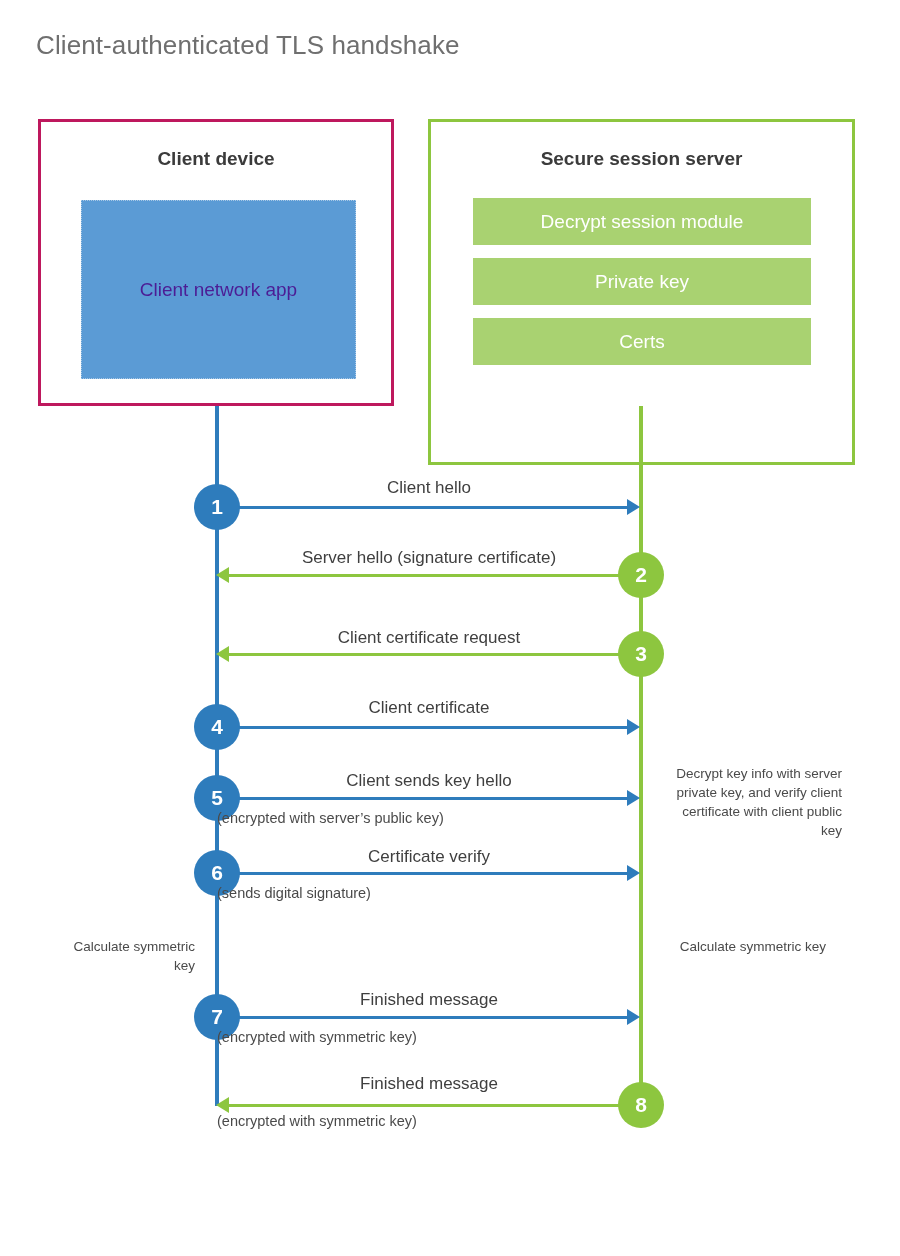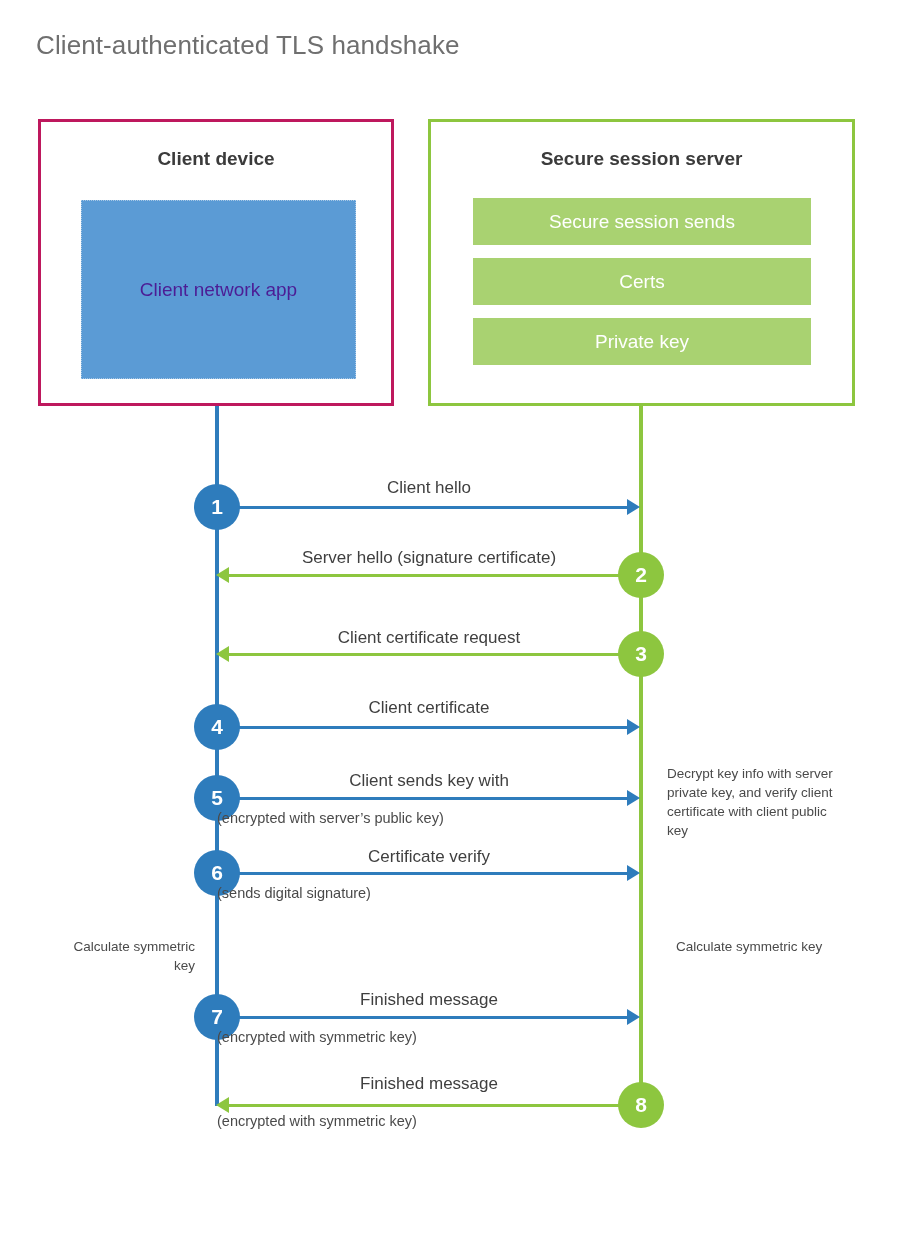--- a/index.html
+++ b/index.html
@@ -44,21 +44,21 @@
     left: 38px;
     top: 119px;
     width: 356px;
     height: 287px;
     border: 3px solid #be185d;
   }
   .actor-box.server {
     left: 428px;
     top: 119px;
     width: 427px;
-    height: 287px;
+    height: 346px;
     border: 3px solid #8dc63f;
   }
   .actor-title {
     position: absolute;
     left: 0;
     right: 0;
     top: 26px;
     text-align: center;
     font-size: 19px;
     font-weight: 700;
@@ -172,41 +172,41 @@
     font-size: 14.5px;
     color: #4a4a4a;
     white-space: nowrap;
   }
   .side-note {
     position: absolute;
     font-size: 13.5px;
     line-height: 1.42;
     color: #4a4a4a;
   }
-  .side-note.left-align { text-align: left; }
+  .side-note.left-align { text-align: right; }
   .side-note.right-align { text-align: right; }
 </style>
 </head>
 <body>
 
 <div id="canvas">
 
   <div class="page-title">Client-authenticated TLS handshake</div>
 
   <div class="actor-box client">
     <div class="actor-title">Client device</div>
     <div class="client-app">Client network app</div>
   </div>
 
   <div class="actor-box server">
     <div class="actor-title">Secure session server</div>
     <div class="server-bars">
-      <div class="server-bar">Secure session sends</div>
+      <div class="server-bar">Decrypt session module</div>
+      <div class="server-bar">Private key</div>
       <div class="server-bar">Certs</div>
-      <div class="server-bar">Private key</div>
     </div>
   </div>
 
   <div class="lifeline client-line"></div>
   <div class="lifeline server-line"></div>
 
   <div class="msg-label" style="left:217px; top:478px; width:424px;">Client hello</div>
   <div class="msg-line blue" style="left:217px; top:506px; width:412px;"></div>
   <div class="arrow-head right-blue" style="left:627px; top:499px;"></div>
   <div class="step-circle blue" style="left:194px; top:484px;">1</div>
@@ -219,21 +219,21 @@
   <div class="msg-label" style="left:217px; top:628px; width:424px;">Client certificate request</div>
   <div class="msg-line green" style="left:228px; top:653px; width:413px;"></div>
   <div class="arrow-head left-green" style="left:216px; top:646px;"></div>
   <div class="step-circle green" style="left:618px; top:631px;">3</div>
 
   <div class="msg-label" style="left:217px; top:698px; width:424px;">Client certificate</div>
   <div class="msg-line blue" style="left:217px; top:726px; width:412px;"></div>
   <div class="arrow-head right-blue" style="left:627px; top:719px;"></div>
   <div class="step-circle blue" style="left:194px; top:704px;">4</div>
 
-  <div class="msg-label" style="left:217px; top:771px; width:424px;">Client sends key with</div>
+  <div class="msg-label" style="left:217px; top:771px; width:424px;">Client sends key hello</div>
   <div class="msg-line blue" style="left:217px; top:797px; width:412px;"></div>
   <div class="arrow-head right-blue" style="left:627px; top:790px;"></div>
   <div class="step-circle blue" style="left:194px; top:775px;">5</div>
   <div class="msg-sublabel" style="left:217px; top:810px; width:424px;">(encrypted with server’s public key)</div>
 
   <div class="side-note left-align" style="left:667px; top:764px; width:175px;">Decrypt key info with server private key, and verify client certificate with client public key</div>
 
   <div class="msg-label" style="left:217px; top:847px; width:424px;">Certificate verify</div>
   <div class="msg-line blue" style="left:217px; top:872px; width:412px;"></div>
   <div class="arrow-head right-blue" style="left:627px; top:865px;"></div>

